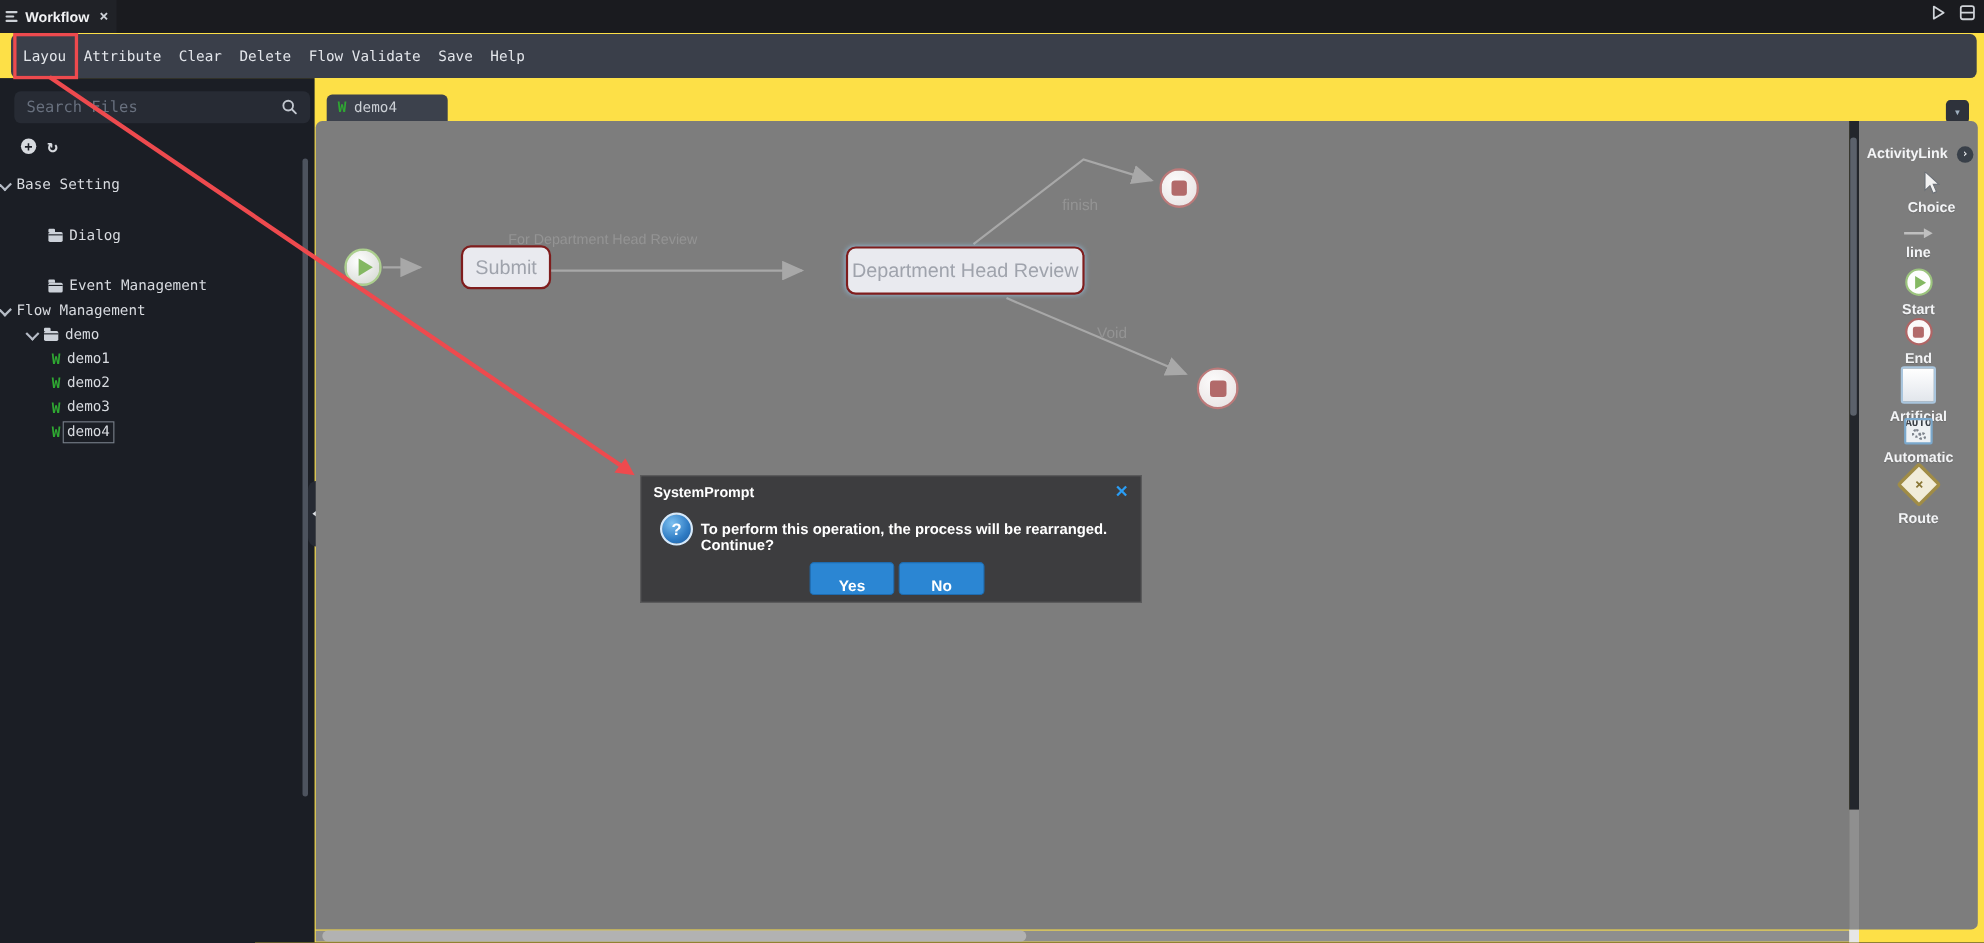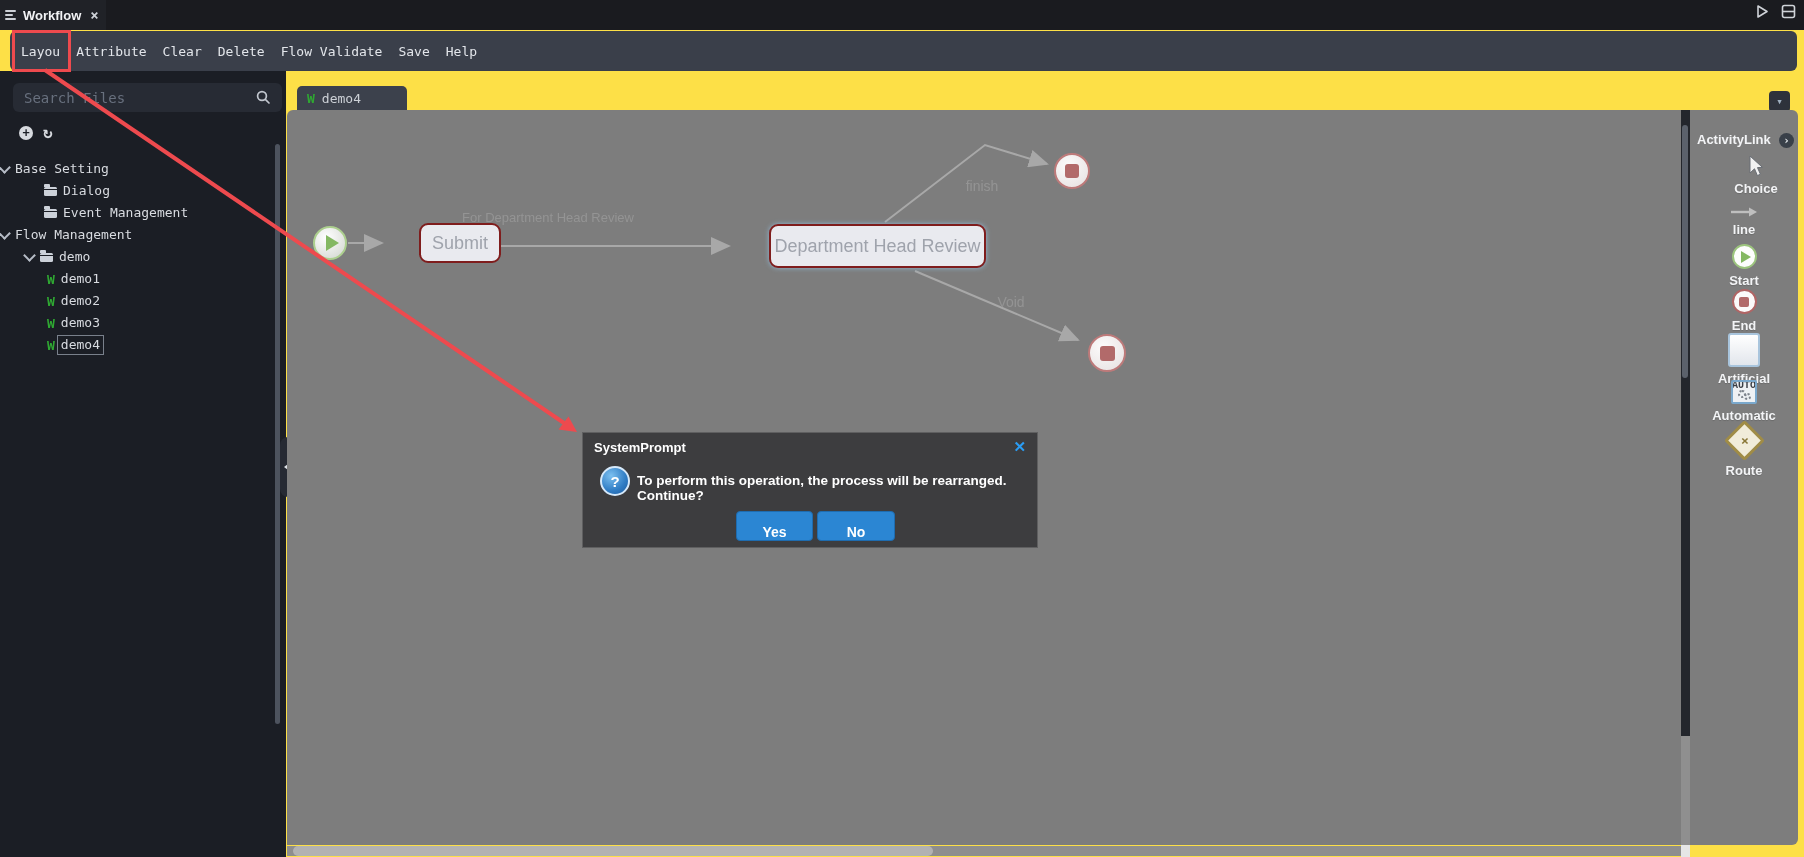--- a/index.html
+++ b/index.html
@@ -36,21 +36,21 @@
   .tree{position:absolute;left:0;top:87px;width:270px;}
   .tree-row{height:22px;display:flex;align-items:center;gap:6px;box-sizing:border-box;cursor:default;}
   .tree-label{color:#d8dbe0;font-size:13px;white-space:pre;line-height:22px;}
   .chev{width:7px;height:7px;border-right:2px solid #b6bcc6;border-bottom:2px solid #b6bcc6;
         transform:rotate(45deg);margin-top:-4px;flex:0 0 auto;}
   .folder-ic{width:13px;height:9px;background:#ccd1d9;border-radius:1.5px;position:relative;flex:0 0 auto;}
   .folder-ic::before{content:"";position:absolute;top:-3px;left:0;width:6px;height:3px;background:#ccd1d9;border-radius:1px 1px 0 0;}
   .folder-ic::after{content:"";position:absolute;top:2px;left:0;width:13px;height:1.5px;background:#1b1e25;}
   .w-ic{color:#2fa832;font-weight:bold;font-size:13px;flex:0 0 auto;line-height:1;}
   .k-section{padding-left:0;}
-  .k-folder{padding-left:44px;}
+  .k-folder{padding-left:44px;margin-top:24px;}
   .k-branch{padding-left:25px;}
   .k-file{padding-left:47px;}
   .tree-label.sel{border:1px solid #79808b;padding:0 3px;margin-left:-4px;line-height:18px;}
   .sb-scroll{left:275px;top:144px;width:5px;height:580px;background:#4d535e;border-radius:3px;}
   .collapse-pill{left:280px;top:437px;width:16px;height:60px;background:#262a33;border-radius:8px;
                  display:flex;align-items:center;justify-content:center;}
   .collapse-tri{width:0;height:0;border-top:6px solid transparent;border-bottom:6px solid transparent;border-right:8px solid #dfe2e7;}
 
   
   .doc-tab{left:297px;top:86px;width:110px;height:24px;background:#3c414c;border-radius:5px 5px 0 0;

